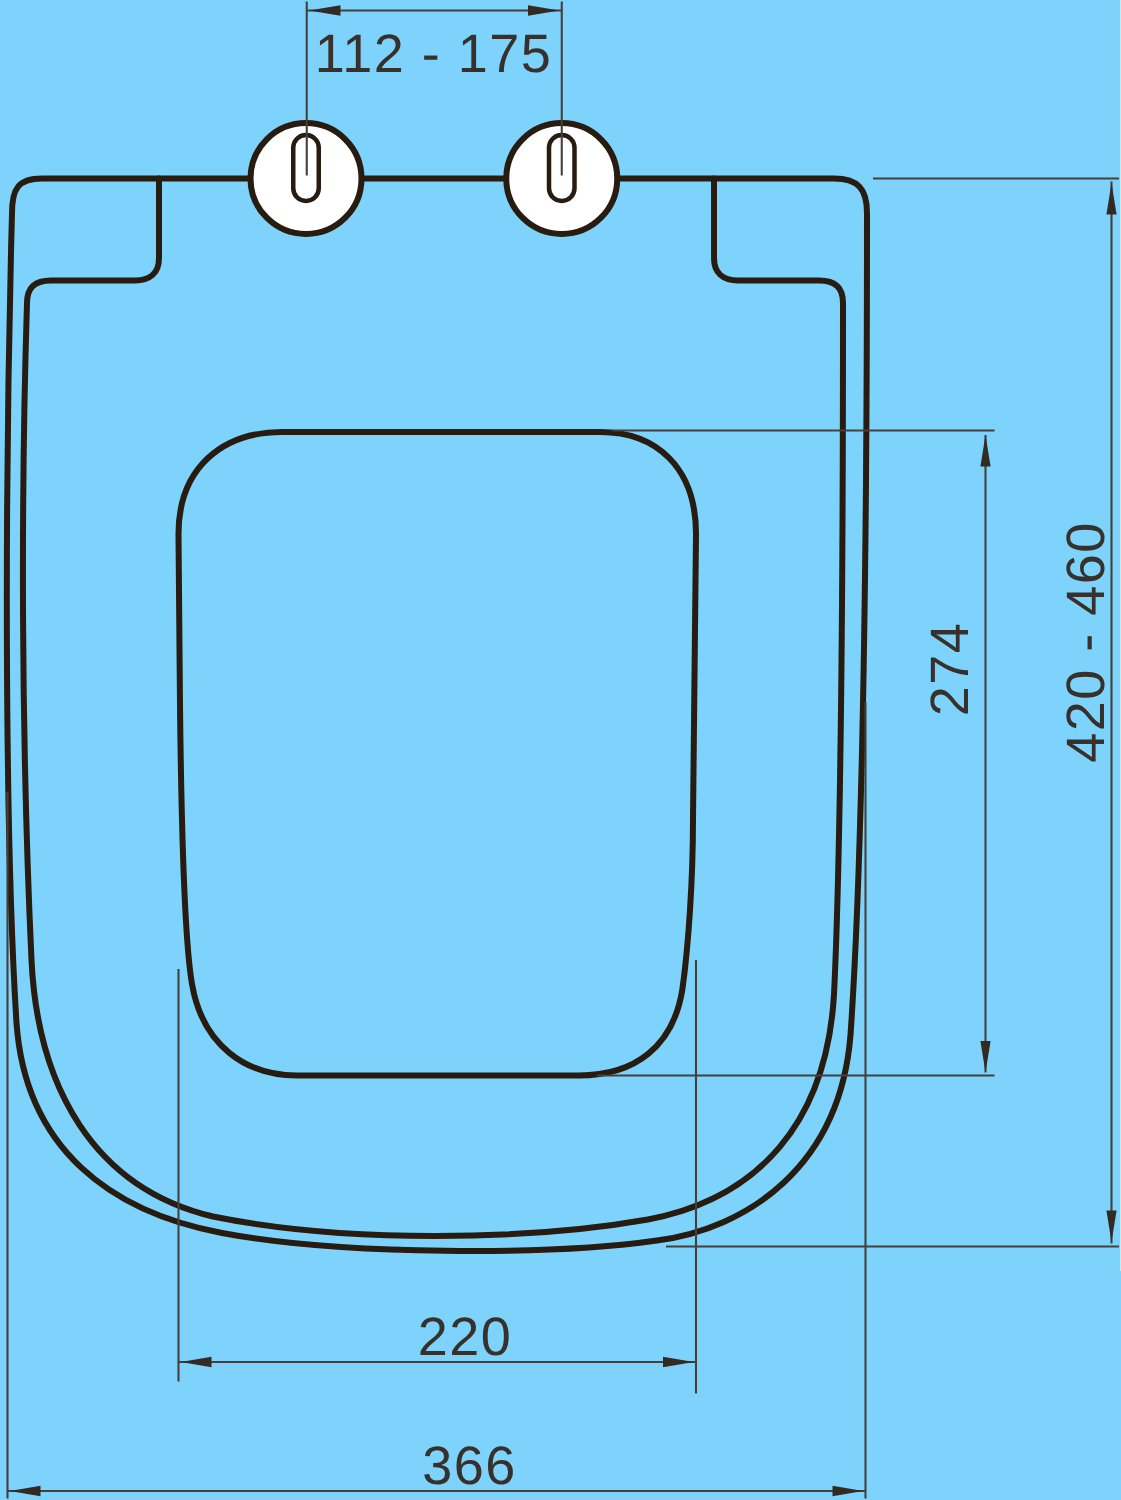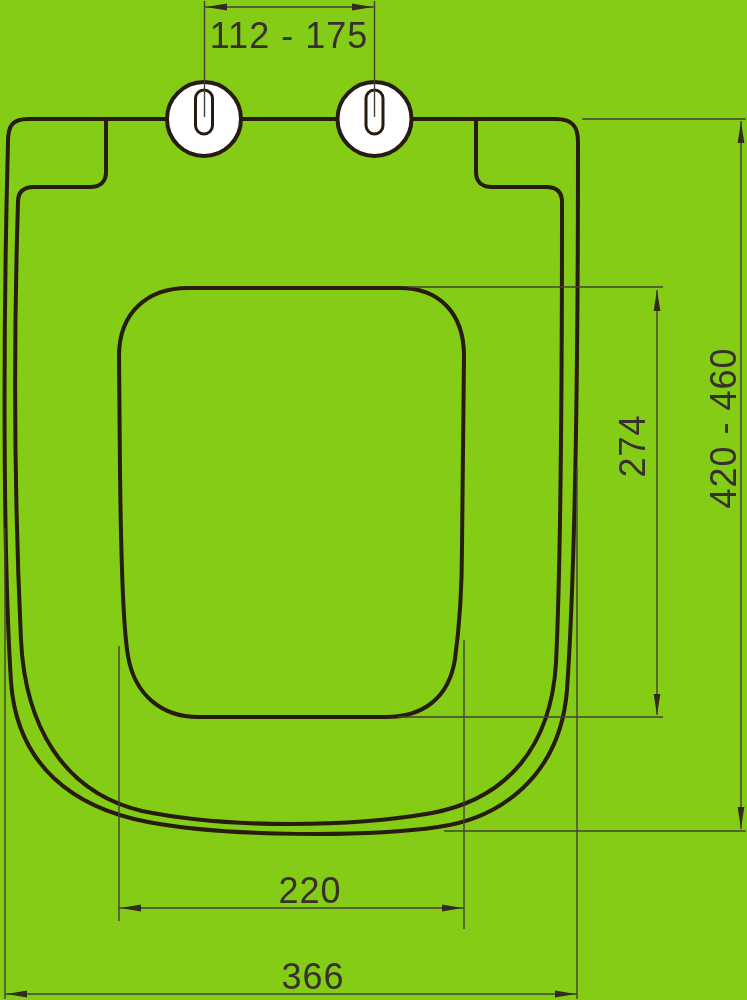--- a/index.html
+++ b/index.html
@@ -4,21 +4,21 @@
 <style>
   html, body {
     margin: 0;
     padding: 0;
     background: #ffffff;
   }
   #stage {
     position: relative;
     width: 747px;
     height: 1000px;
-    background: #84cc16;
+    background: #7dd3fc;
     overflow: hidden;
   }
   svg {
     display: block;
     width: 747px;
     height: 1000px;
   }
   .outline {
     fill: none;
     stroke: #281b10;

